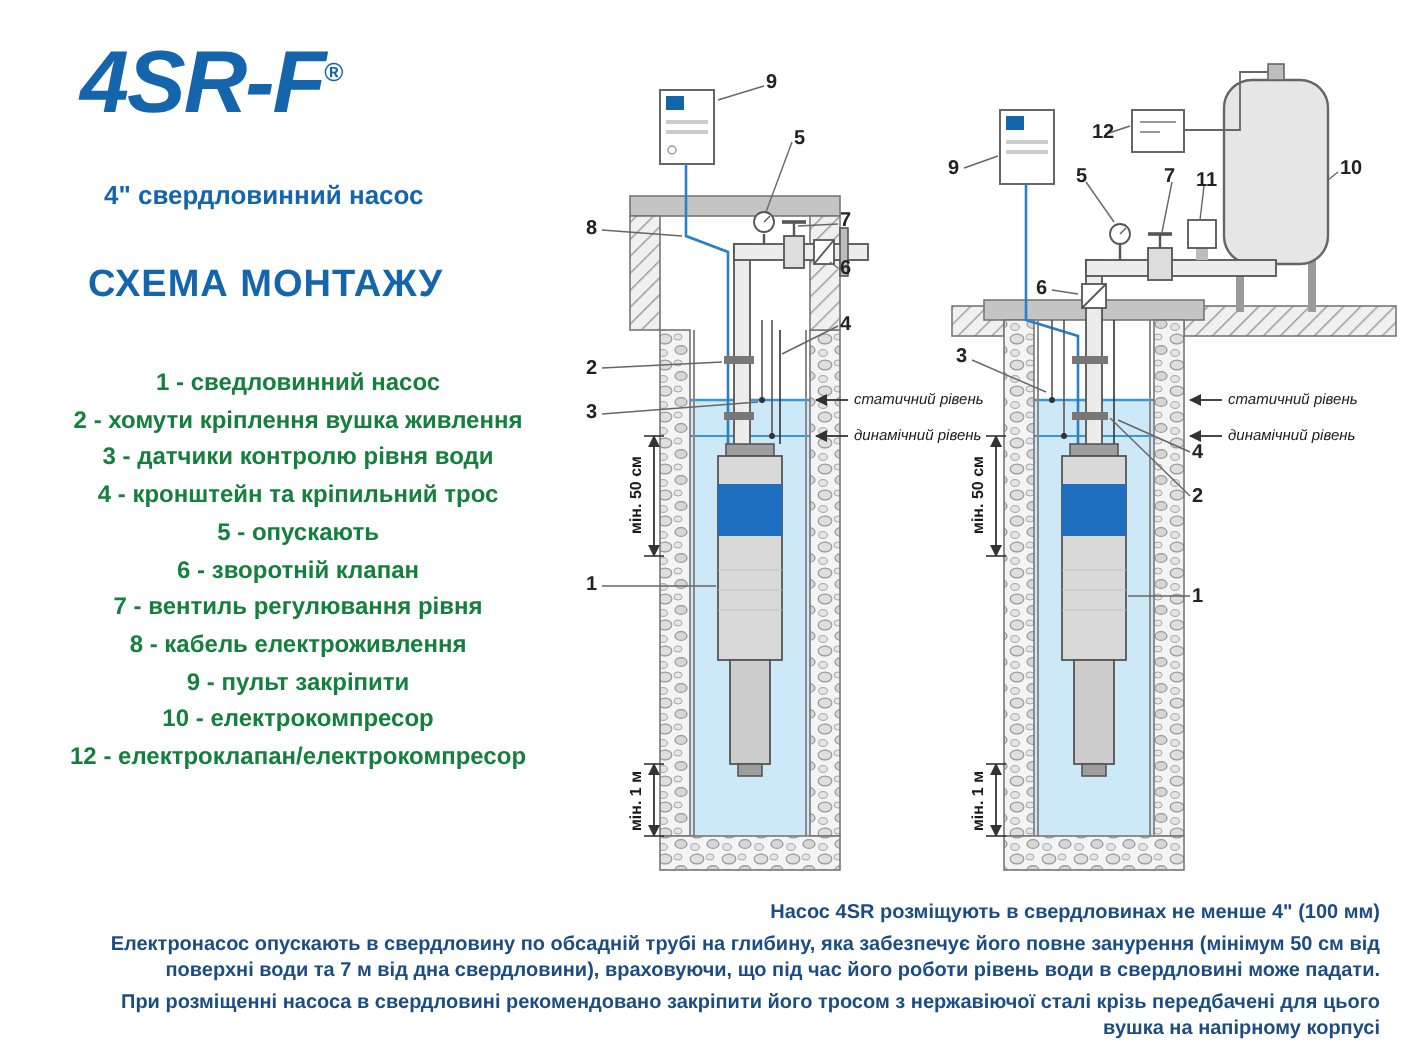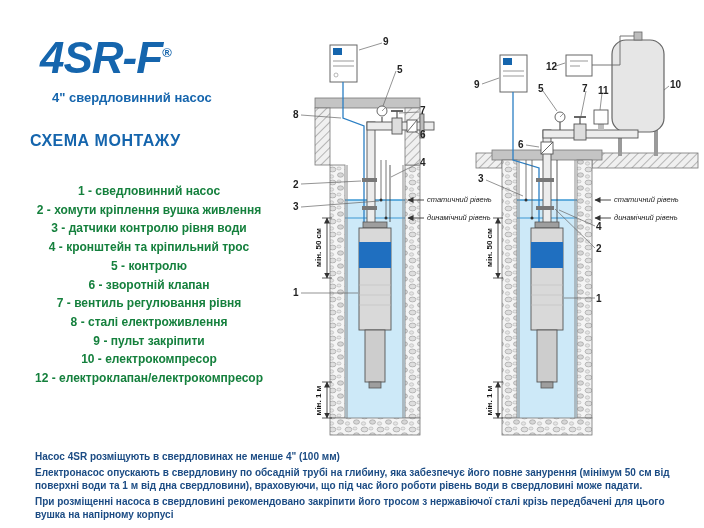--- a/index.html
+++ b/index.html
@@ -1,59 +1,59 @@
 <!DOCTYPE html>
 <html><head>
 <meta charset="utf-8">
 <style>
   * { margin:0; padding:0; box-sizing:border-box; }
   html,body { width:704px; height:528px; background:#fff; overflow:hidden;
               font-family:"Liberation Sans", sans-serif; }
   .page { position:relative; width:704px; height:528px; background:#fff; }
 
-  .brand-name { position:absolute; left:40px; top:36px; font-size:44px; font-weight:bold;
+  .brand-name { position:absolute; left:40px; top:20px; font-size:44px; font-weight:bold;
                 font-style:italic; color:#1565ad; letter-spacing:-1px; line-height:1; }
   .brand-reg  { font-size:13px; font-style:normal; vertical-align:super; }
   .brand-subtitle { position:absolute; left:52px; top:90px; font-size:13px; font-weight:bold; color:#1565ad; }
-  .title { position:absolute; left:30px; top:132px; font-size:16px; font-weight:bold;
+  .title { position:absolute; left:44px; top:132px; font-size:19px; font-weight:bold;
            color:#1565ad; letter-spacing:.5px; }
 
   .legend { position:absolute; left:35px; top:182px; list-style:none; }
   .legend li { font-size:12px; font-weight:bold; color:#15803d; line-height:18.7px; white-space:nowrap;text-align:center; }
 
   .diagram-svg { position:absolute; left:280px; top:10px; }
 
   .co  { position:absolute; font-size:10px; font-weight:bold; color:#222; line-height:10px; }
   .lvl { position:absolute; font-size:7.5px; color:#1a1a1a; white-space:nowrap; line-height:9px; background:rgba(255,255,255,.85);font-style:italic; }
   .dim { position:absolute; font-size:8px; font-weight:bold; color:#1a1a1a; white-space:nowrap;
          text-align:center; transform:rotate(-90deg); transform-origin:center center; line-height:9px; }
 
-  .footer { position:absolute; left:35px; top:450px; width:655px; }
+  .footer { position:absolute; left:35px; top:450px; width:655px;text-align:right; }
   .footer p { font-size:10px; font-weight:bold; color:#1c4c84; line-height:13px; margin-bottom:3px; }
 </style>
 </head>
 <body>
 
 <div class="page">
 
   <div class="brand-name">
     <span>4SR-F</span><sup class="brand-reg">®</sup>
   </div>
   <div class="brand-subtitle">4" свердловинний насос</div>
   <h1 class="title">СХЕМА МОНТАЖУ</h1>
 
   <ul class="legend">
     <li><span>1</span><span> - </span><span>сведловинний насос</span></li>
     <li><span>2</span><span> - </span><span>хомути кріплення вушка живлення</span></li>
     <li><span>3</span><span> - </span><span>датчики контролю рівня води</span></li>
     <li><span>4</span><span> - </span><span>кронштейн та кріпильний трос</span></li>
-    <li><span>5</span><span> - </span><span>контролю</span></li>
+    <li><span>5</span><span> - </span><span>опускають</span></li>
     <li><span>6</span><span> - </span><span>зворотній клапан</span></li>
     <li><span>7</span><span> - </span><span>вентиль регулювання рівня</span></li>
-    <li><span>8</span><span> - </span><span>сталі електроживлення</span></li>
+    <li><span>8</span><span> - </span><span>кабель електроживлення</span></li>
     <li><span>9</span><span> - </span><span>пульт закріпити</span></li>
     <li><span>10</span><span> - </span><span>електрокомпресор</span></li>
     <li><span>12</span><span> - </span><span>електроклапан/електрокомпресор</span></li>
   </ul>
 
   <svg class="diagram-svg" width="424" height="435" viewBox="0 0 424 435">
     <defs>
       <pattern id="hatch" width="6" height="6" patternUnits="userSpaceOnUse" patternTransform="rotate(45)">
         <rect width="6" height="6" fill="#f0f0f0"></rect>
         <line x1="0" y1="0" x2="0" y2="6" stroke="#9a9a9a" stroke-width="1.4"></line>
@@ -298,17 +298,17 @@
   <span class="co" style="left:596px;top:244px">2</span>
   <span class="co" style="left:596px;top:294px">1</span>
 
   <span class="lvl" style="left:614px;top:195px">статичний рівень</span>
   <span class="lvl" style="left:614px;top:213px">динамічний рівень</span>
   <span class="dim" style="left:463px;top:243px;width:52px">мін. 50 см</span>
   <span class="dim" style="left:469px;top:396px;width:40px">мін. 1 м</span>
 
   <div class="footer">
     <p>Насос 4SR розміщують в свердловинах не менше 4" (100 мм)</p>
-    <p>Електронасос опускають в свердловину по обсадній трубі на глибину, яка забезпечує його повне занурення (мінімум 50 см від поверхні води та 1 м від дна свердловини), враховуючи, що під час його роботи рівень води в свердловині може падати.</p>
+    <p>Електронасос опускають в свердловину по обсадній трубі на глибину, яка забезпечує його повне занурення (мінімум 50 см від поверхні води та 7 м від дна свердловини), враховуючи, що під час його роботи рівень води в свердловині може падати.</p>
     <p>При розміщенні насоса в свердловині рекомендовано закріпити його тросом з нержавіючої сталі крізь передбачені для цього вушка на напірному корпусі</p>
   </div>
 
 </div>
 
 </body></html>

